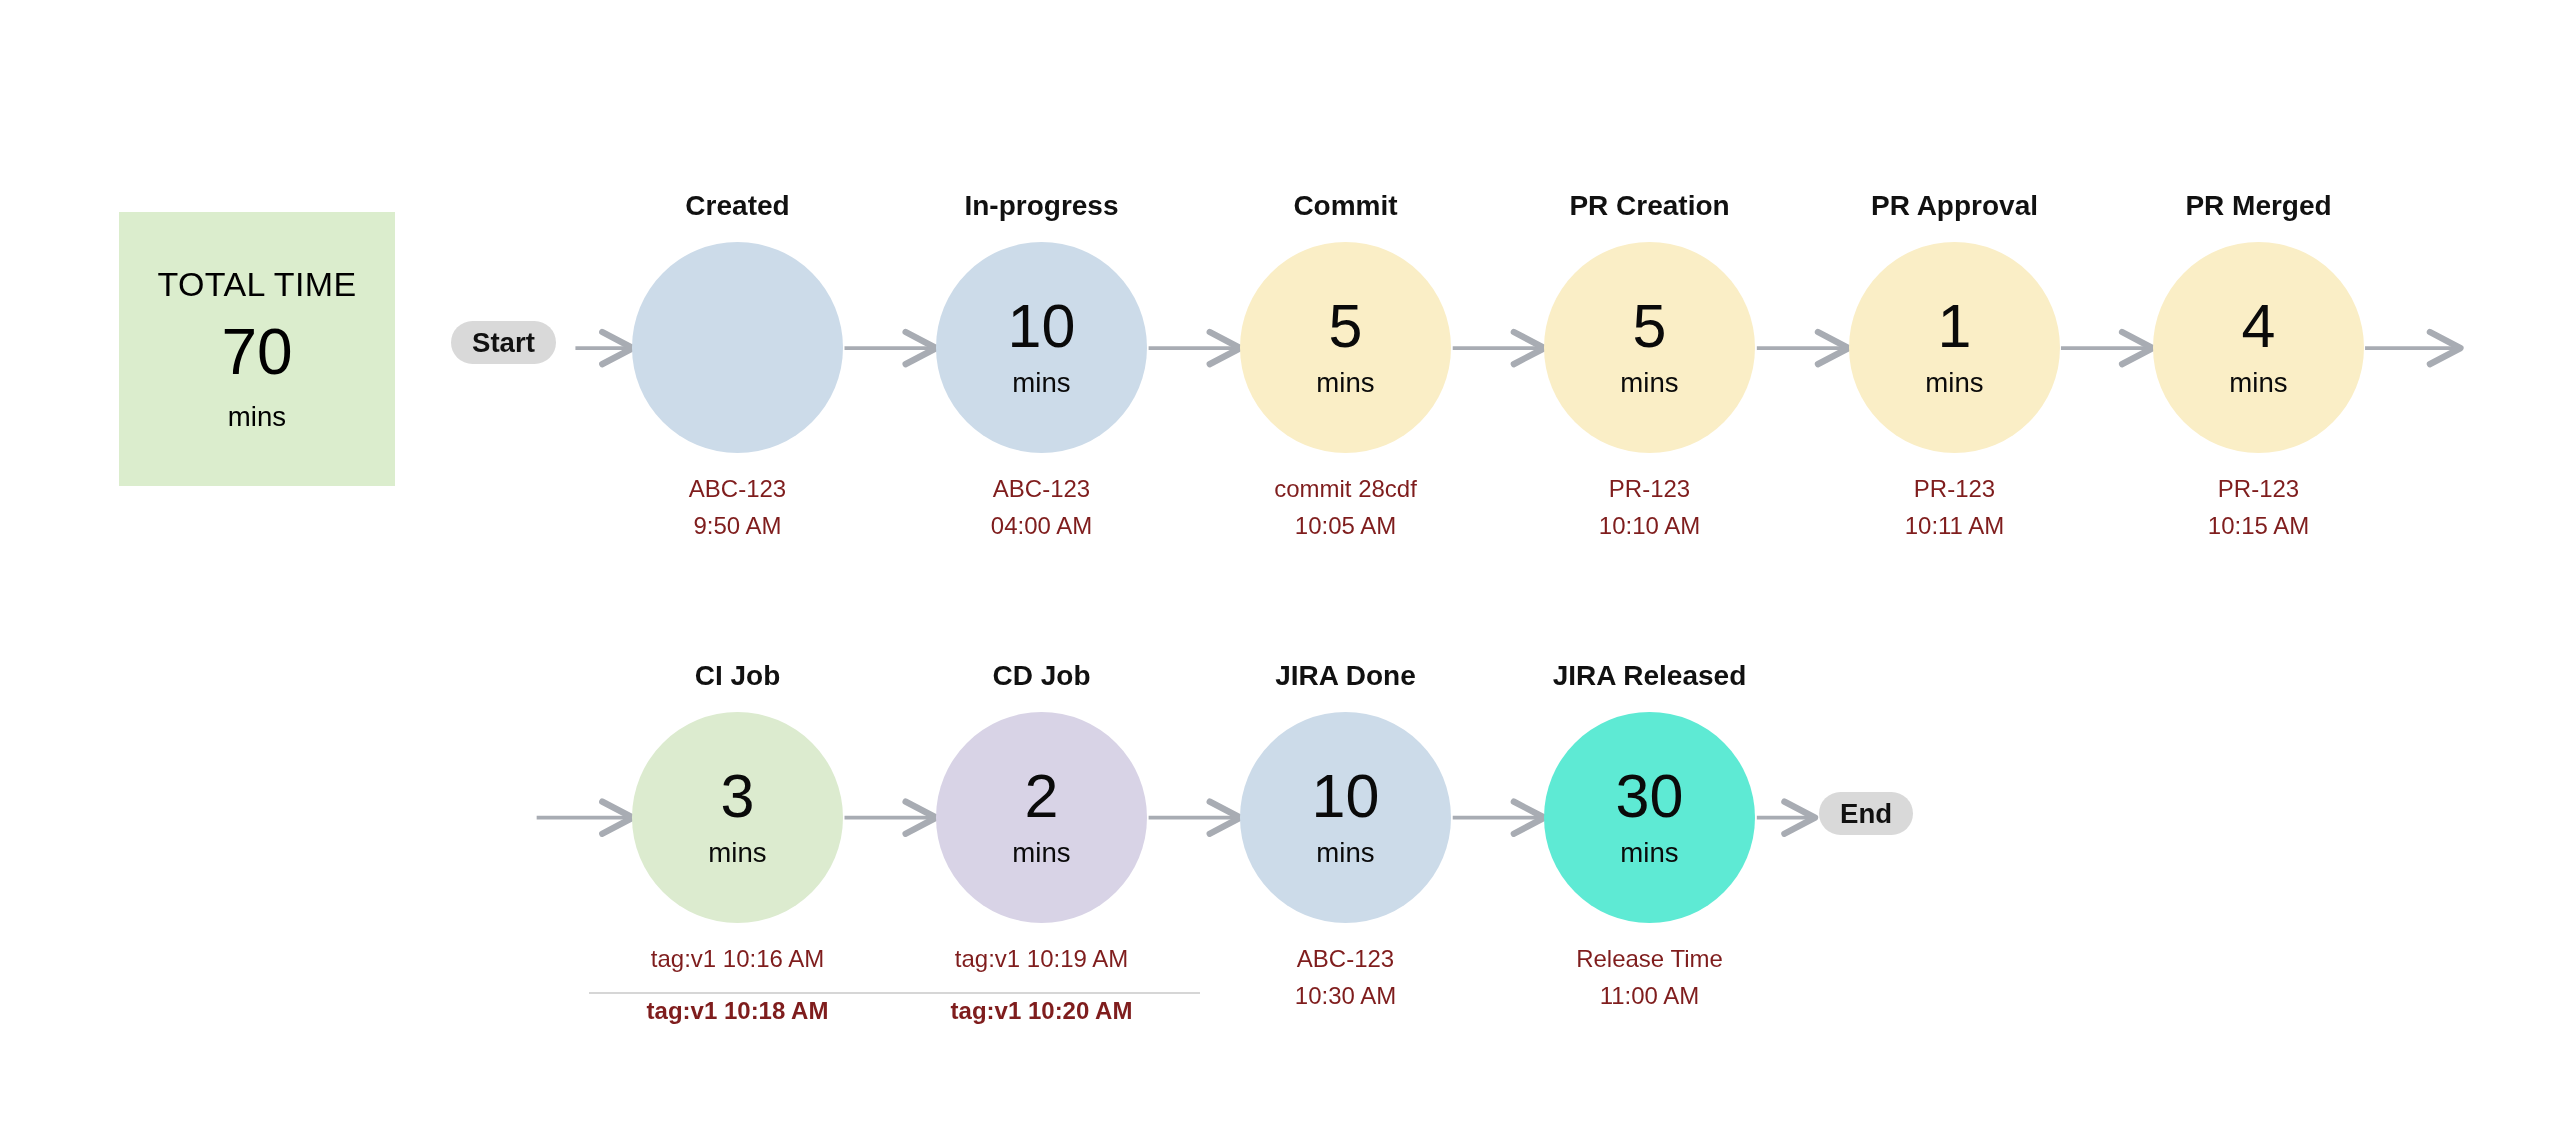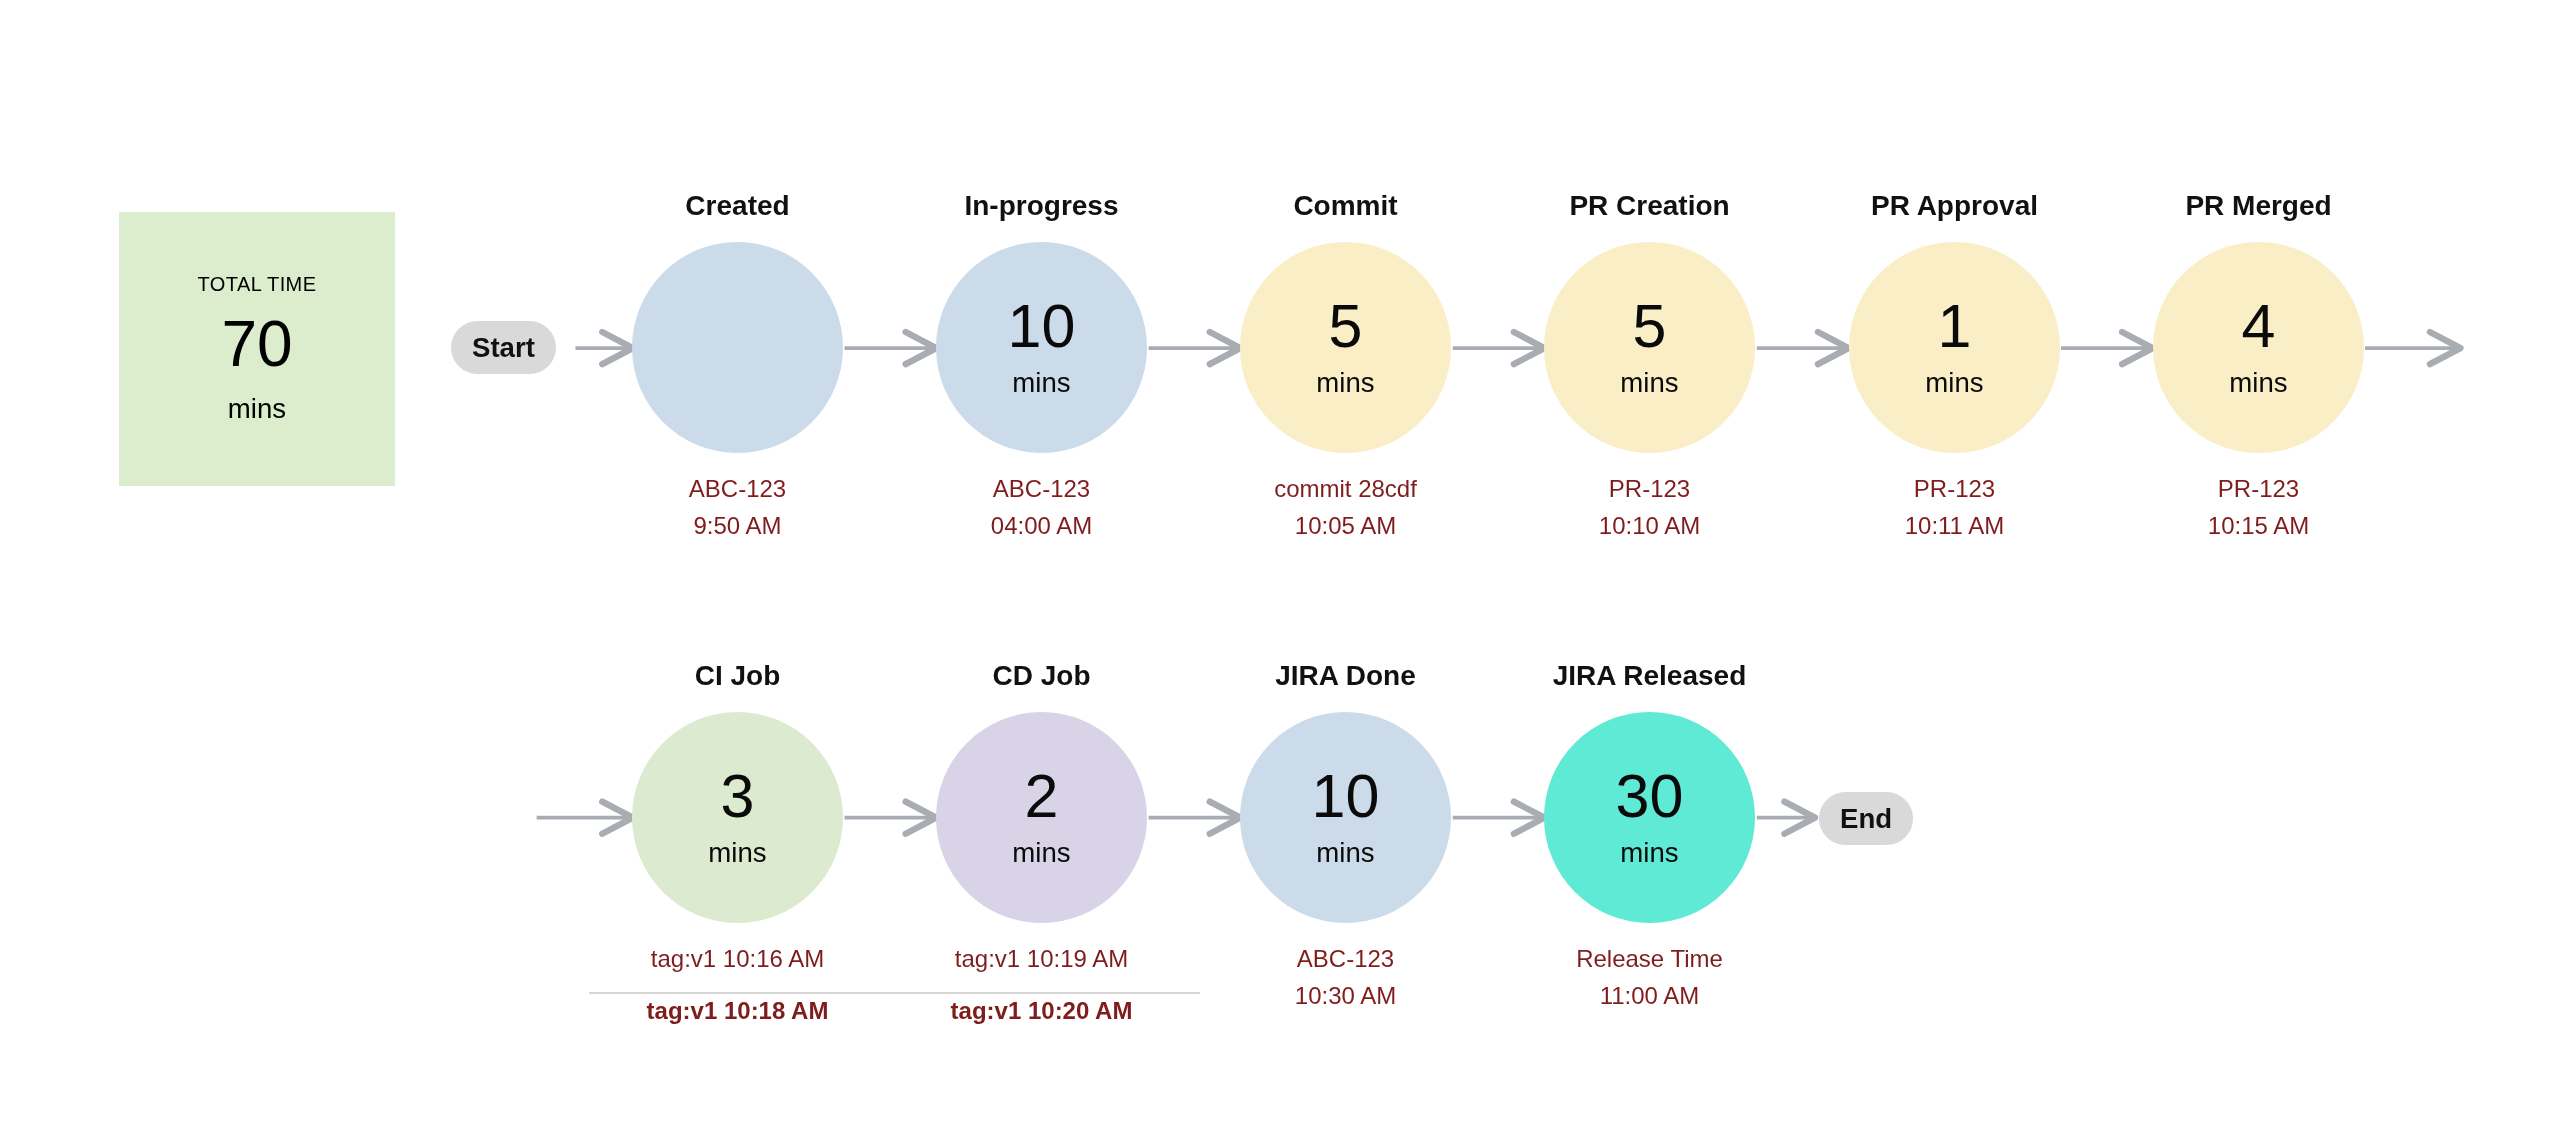--- a/index.html
+++ b/index.html
@@ -31,28 +31,28 @@
   .total-box {
     position:absolute;
     left:119px; top:212px;
     width:276px; height:274px;
     background:#dbedcd;
     display:flex;
     flex-direction:column;
     align-items:center;
     justify-content:center;
   }
-  .total-label { font-size:20px; font-weight:400; letter-spacing:0.4px; }
+  .total-label { font-size:34px; font-weight:400; letter-spacing:0.4px; }
   .total-value { font-size:64px; font-weight:400; line-height:1.25; margin-top:7.5px; }
   .total-unit  { font-size:27.6px; font-weight:400; margin-top:9px; }
 
   
   .badge {
     position:absolute;
-    height:53px;
+    height:43px;
     background:#d9d9d9;
     border-radius:27px;
     display:flex;
     align-items:center;
     justify-content:center;
     font-size:27.6px;
     font-weight:700;
     color:#111111;
     padding:0 21px;
   }

